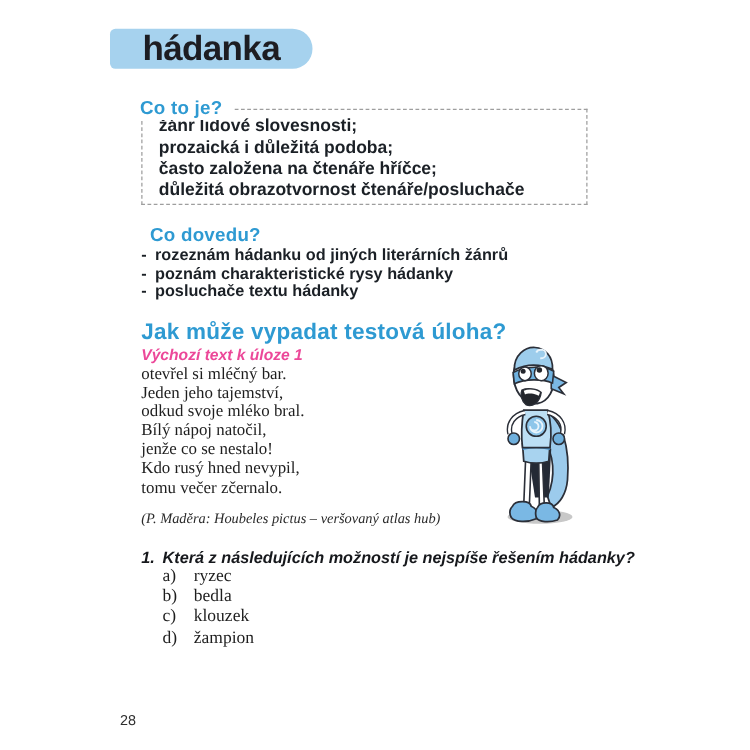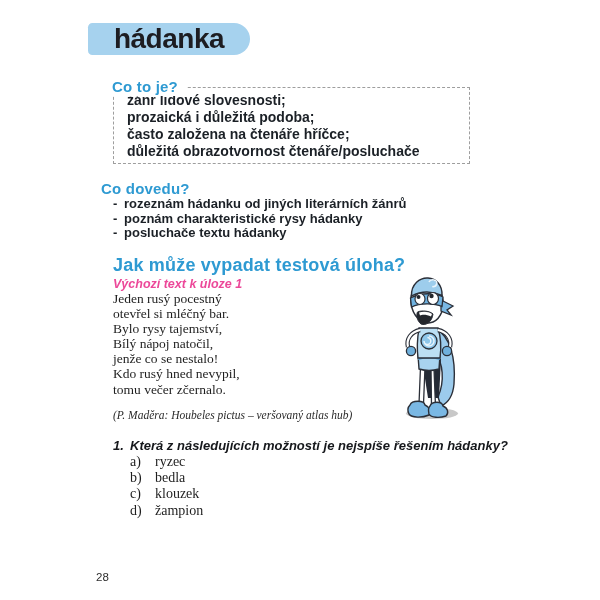--- a/index.html
+++ b/index.html
@@ -27,21 +27,21 @@
     border:1.5px dashed #9e9e9e;padding:4px 10px 3px 13px;box-sizing:border-box;
   }
   .def-box .box-head{
     position:absolute;left:-2px;top:-11px;background:#ffffff;
     padding:0 9px 0 0;font-size:15px;line-height:19px;
   }
   .def-box .line{
     font-weight:bold;font-size:14px;line-height:17px;color:#1b2026;
   }
   
-  .skills-head{position:absolute;left:101px;top:180px;font-size:15px;}
+  .skills-head{position:absolute;left:120px;top:180px;font-size:15px;}
   .skills{position:absolute;left:113px;top:197px;}
   .skills .row{display:flex;font-weight:bold;font-size:13px;line-height:14.5px;color:#1b2026;}
   .skills .dash{width:11px;flex:0 0 11px;}
   
   .task-head{position:absolute;left:113px;top:255px;font-size:18px;}
   .source-label{
     position:absolute;left:113px;top:277px;
     font-size:12.5px;font-weight:bold;font-style:italic;color:#ec4899;
   }
   .poem{
@@ -95,23 +95,23 @@
   <div class="row">
     <span class="dash">-</span>
     <span>posluchače textu hádanky</span>
   </div>
 </div>
 
 <div class="task-head blue-head">Jak může vypadat testová úloha?</div>
 <div class="source-label">Výchozí text k úloze 1</div>
 
 <div class="poem">
-  <div>Jeden rusý pocestný</div>
   <div>otevřel si mléčný bar.</div>
-  <div>Bylo rysy tajemství,</div>
+  <div>Jeden jeho tajemství,</div>
+  <div>odkud svoje mléko bral.</div>
   <div>Bílý nápoj natočil,</div>
   <div>jenže co se nestalo!</div>
   <div>Kdo rusý hned nevypil,</div>
   <div>tomu večer zčernalo.</div>
 </div>
 
 <div class="citation">(P. Maděra: Houbeles pictus – veršovaný atlas hub)</div>
 
 <div class="question">
   <span class="qnum">1.</span>

